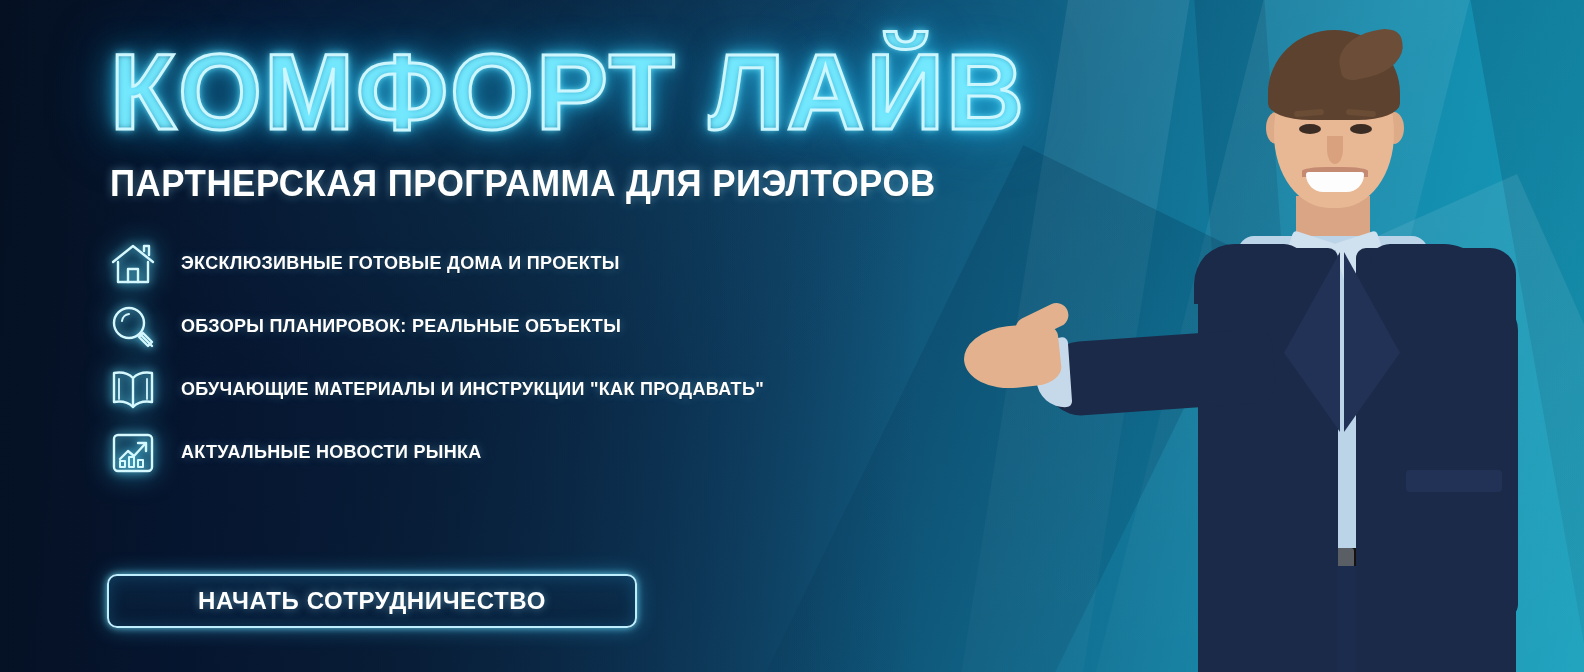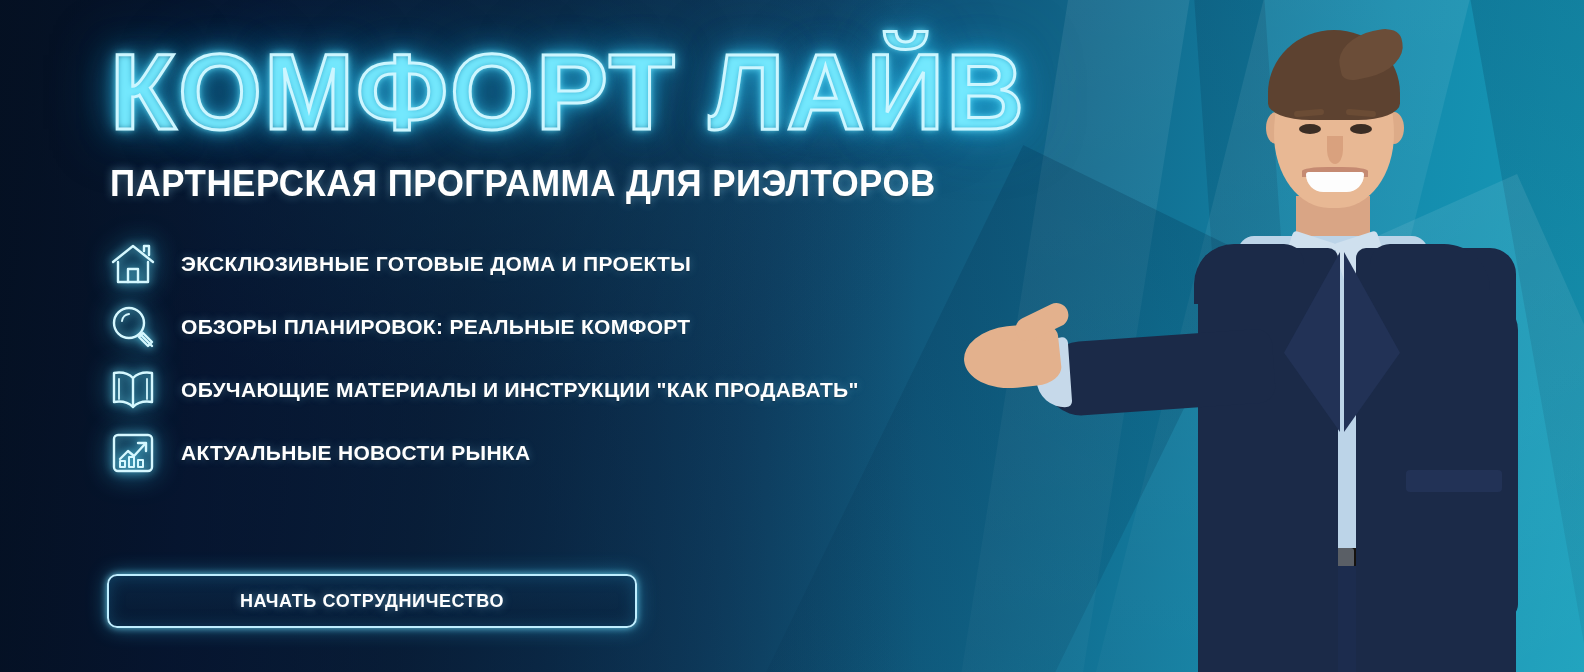--- a/index.html
+++ b/index.html
@@ -62,30 +62,30 @@
     color:#ffffff; white-space:nowrap;
     transform:scaleX(.97); transform-origin:left center;
     text-shadow:0 0 10px rgba(150,225,255,.45), 0 2px 3px rgba(0,0,0,.35);
   }
 
   .features{ position:absolute; left:0; top:232px; }
   .feature{ display:flex; align-items:center; height:63px; }
   .f-icon{ width:56px; height:50px; flex:none; display:flex; align-items:center; justify-content:center;
            filter:drop-shadow(0 0 5px rgba(110,230,255,.95)) drop-shadow(0 0 13px rgba(50,195,240,.75)); }
   .f-icon svg{ display:block; }
-  .f-text{ margin-left:20px; font-size:21px; font-weight:700; color:#fff; letter-spacing:.3px;
+  .f-text{ margin-left:20px; font-size:18px; font-weight:700; color:#fff; letter-spacing:.3px;
            white-space:nowrap; text-shadow:0 0 8px rgba(140,220,255,.35), 0 1px 2px rgba(0,0,0,.4); }
 
   .cta{
     position:absolute; left:2px; top:574px;
     width:530px; height:54px; border-radius:10px;
     border:2px solid #bfeeff;
     background:linear-gradient(180deg, rgba(12,48,80,.55), rgba(8,30,56,.5));
     display:flex; align-items:center; justify-content:center;
-    color:#fff; font-size:18px; font-weight:700; letter-spacing:.6px;
+    color:#fff; font-size:24px; font-weight:700; letter-spacing:.6px;
     cursor:pointer;
     box-shadow:0 0 7px rgba(125,230,255,.75), 0 0 20px rgba(60,195,245,.45),
                inset 0 0 16px rgba(40,150,200,.28);
     text-shadow:0 0 8px rgba(150,225,255,.5);
   }
 
   
   .person{ position:absolute; right:26px; bottom:0; width:470px; height:672px; z-index:4; }
   .p{ position:absolute; }
 
@@ -215,21 +215,21 @@
 
       <div class="feature">
         <span class="f-icon">
           <svg width="46" height="46" viewBox="0 0 46 46" fill="none" stroke="#d6f8ff" stroke-width="2.4" stroke-linecap="round" stroke-linejoin="round">
             <circle cx="19" cy="19" r="15"></circle>
             <path d="M12 17 a8 8 0 0 1 7 -7" stroke-width="2"></path>
             <path d="M30 30 L42 42"></path>
             <path d="M29 33 L33 29 L42 38 L38 42 Z"></path>
           </svg>
         </span>
-        <span class="f-text">ОБЗОРЫ ПЛАНИРОВОК: РЕАЛЬНЫЕ КОМФОРТ</span>
+        <span class="f-text">ОБЗОРЫ ПЛАНИРОВОК: РЕАЛЬНЫЕ ОБЪЕКТЫ</span>
       </div>
 
       <div class="feature">
         <span class="f-icon">
           <svg width="46" height="42" viewBox="0 0 46 42" fill="none" stroke="#d6f8ff" stroke-width="2.4" stroke-linecap="round" stroke-linejoin="round">
             <path d="M23 9 C17 3 10 3 4 4 L4 33 C10 32 17 32 23 38 C29 32 36 32 42 33 L42 4 C36 3 29 3 23 9 Z"></path>
             <path d="M23 9 L23 38"></path>
             <path d="M9 10 L9 30" stroke-width="1.8"></path>
             <path d="M37 10 L37 30" stroke-width="1.8"></path>
           </svg>

